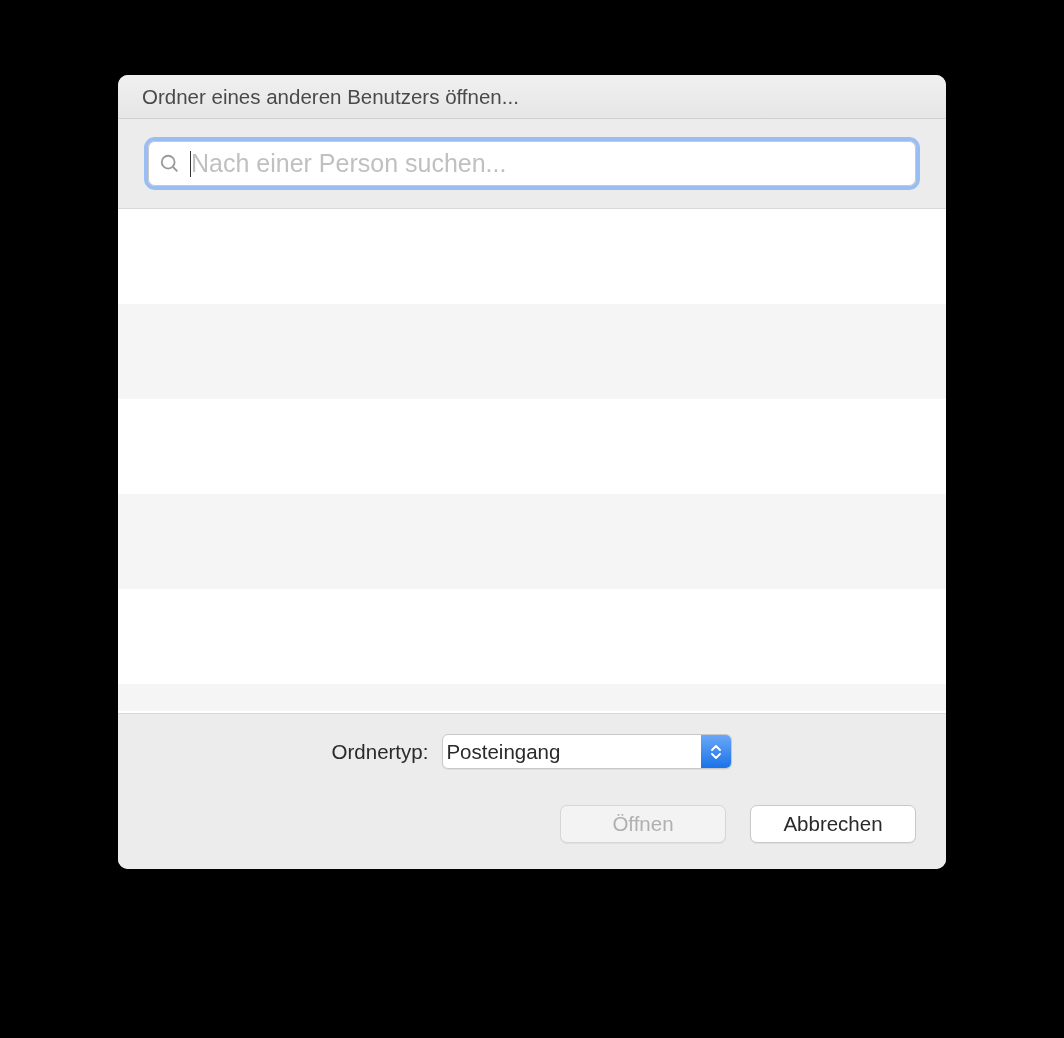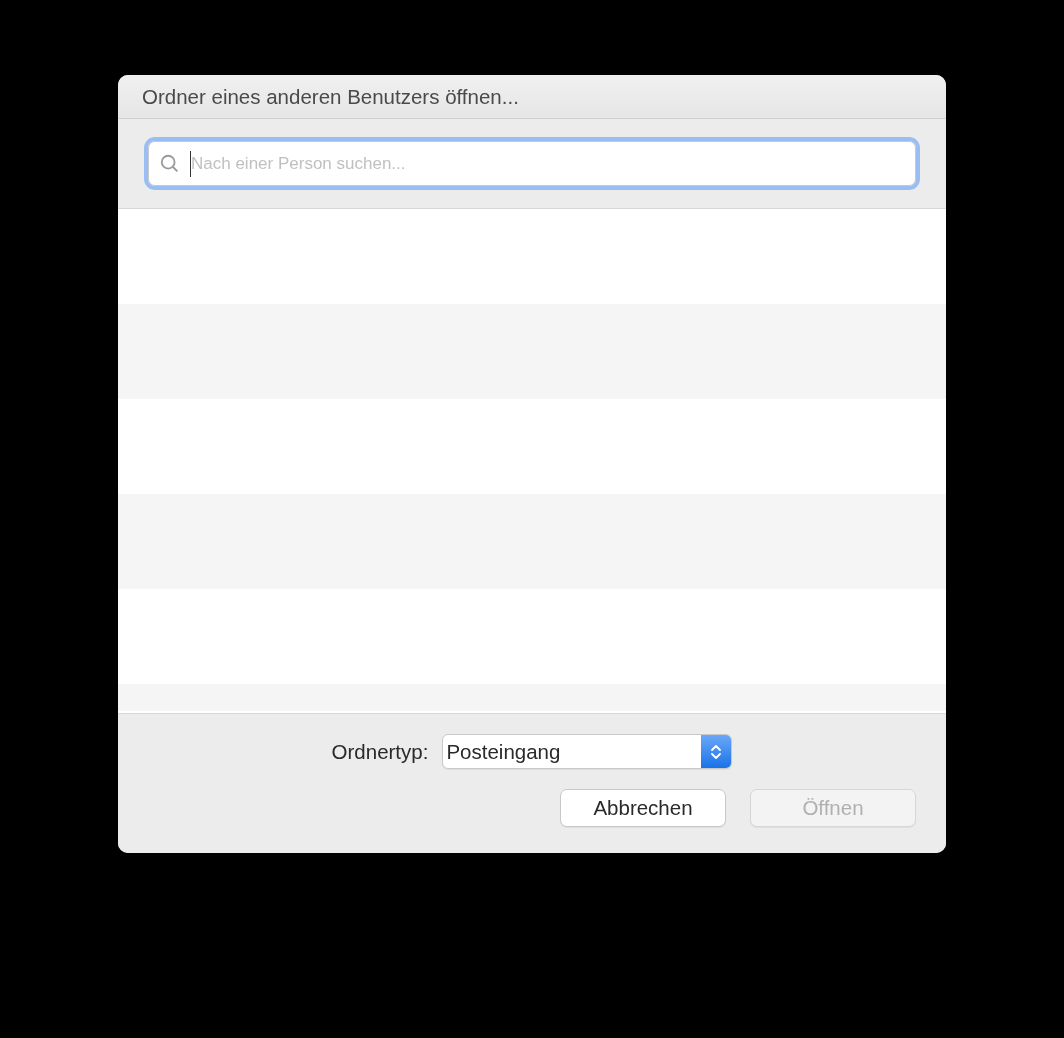--- a/index.html
+++ b/index.html
@@ -54,21 +54,21 @@
       border-radius: 7px;
       box-shadow: 0 0 0 4px rgba(100, 160, 245, 0.6);
     }
     
     .search-input {
       width: 100%;
       height: 45px;
       border: 1px solid #c8c8c8;
       border-radius: 7px;
       background: #ffffff;
-      font-size: 17px;
+      font-size: 25px;
       padding-left: 42px;
       padding-right: 12px;
       outline: none;
       color: #333;
     }
     
     .search-input::placeholder {
       color: #c0c0c0;
     }
     
@@ -119,21 +119,21 @@
       border-top: 1px solid #d8d8d8;
       background: #ececec;
       padding: 20px 30px 26px 30px;
     }
     
     .folder-type-row {
       display: flex;
       align-items: center;
       justify-content: center;
       gap: 14px;
-      margin-bottom: 20px;
+      margin-bottom: 36px;
     }
     
     .folder-type-label {
       font-size: 20.5px;
       color: #2a2a2a;
     }
     
     .dropdown {
       position: relative;
       width: 290px;
@@ -242,18 +242,18 @@
             <path d="M1 5 L5 1 L9 5" stroke="#ffffff" stroke-width="1.8" fill="none" stroke-linecap="round" stroke-linejoin="round"></path>
           </svg>
           <svg width="10" height="6" viewBox="0 0 10 6">
             <path d="M1 1 L5 5 L9 1" stroke="#ffffff" stroke-width="1.8" fill="none" stroke-linecap="round" stroke-linejoin="round"></path>
           </svg>
         </div>
       </div>
     </div>
 
     <div class="button-row">
+      <button class="btn disabled">Öffnen</button>
       <button class="btn">Abbrechen</button>
-      <button class="btn disabled">Öffnen</button>
     </div>
   </div>
 
 </div>
 
 </body></html>

